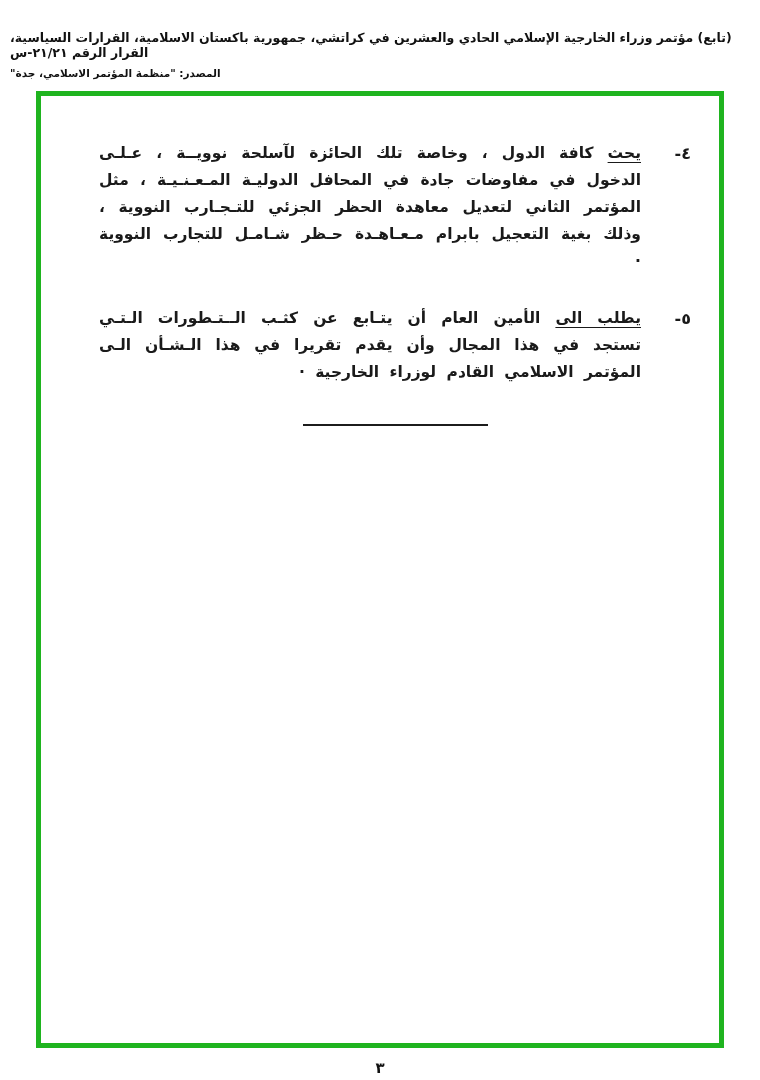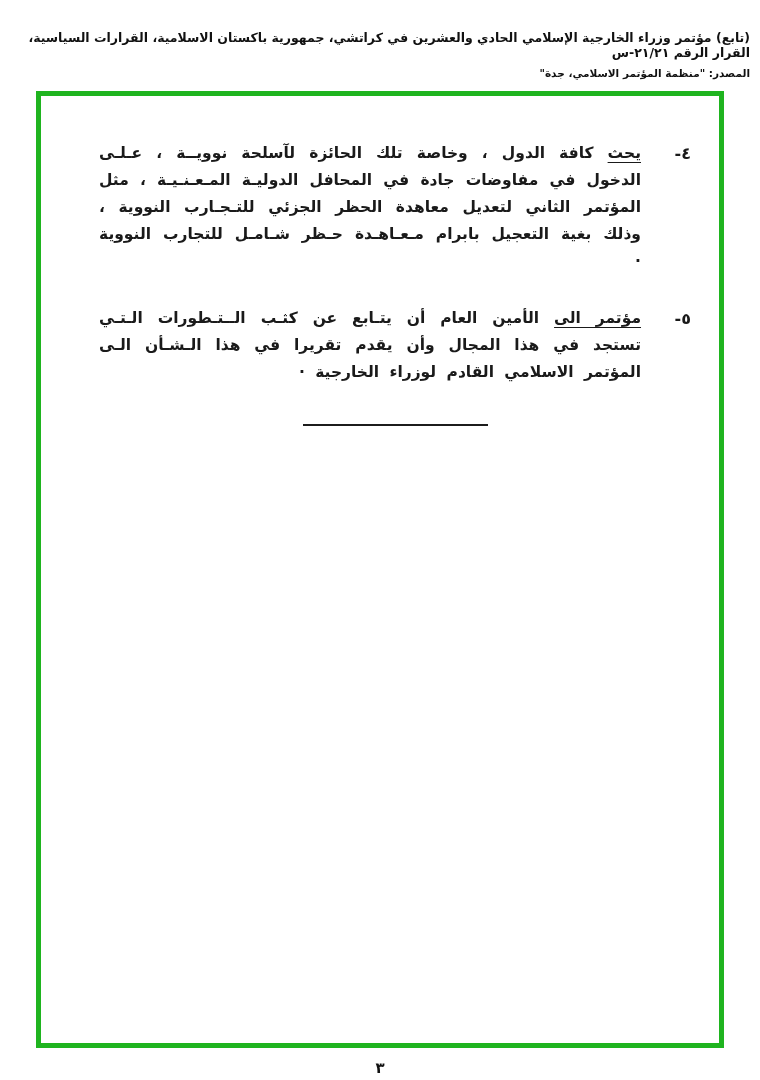--- a/index.html
+++ b/index.html
@@ -10,21 +10,21 @@
     height: 1080px;
     background: #ffffff;
     font-family: "DejaVu Sans", sans-serif;
     overflow: hidden;
   }
   .doc-header {
     position: absolute;
     top: 30px;
     left: 10px;
     right: 10px;
-    text-align: right;
+    text-align: left;
     direction: rtl;
     color: #111111;
   }
   .doc-header .line1 {
     font-size: 12.5px;
     font-weight: bold;
     letter-spacing: 0px;
   }
   .doc-header .line2 {
     margin-top: 7px;
@@ -104,21 +104,21 @@
       <div class="item">
         <div class="item-number">٤-</div>
         <div class="item-text">
           <span class="lead">يحث</span><span> كافة الدول ، وخاصة تلك الحائزة لآسلحة نوويــة ، عـلـى الدخول في مفاوضات جادة في المحافل الدوليـة المـعـنـيـة ، مثل المؤتمر الثاني لتعديل معاهدة الحظر الجزئي للتـجـارب النووية ، وذلك بغية التعجيل بابرام مـعـاهـدة حـظر شـامـل للتجارب النووية ·</span>
         </div>
       </div>
 
       <div class="item">
         <div class="item-number">٥-</div>
         <div class="item-text">
-          <span class="lead">مؤتمر الى</span><span> الأمين العام أن يتـابع عن كثـب الــتـطورات الـتـي تستجد في هذا المجال وأن يقدم تقريرا في هذا الـشـأن الـى المؤتمر الاسلامي القادم لوزراء الخارجية ·</span>
+          <span class="lead">يطلب الى</span><span> الأمين العام أن يتـابع عن كثـب الــتـطورات الـتـي تستجد في هذا المجال وأن يقدم تقريرا في هذا الـشـأن الـى المؤتمر الاسلامي القادم لوزراء الخارجية ·</span>
         </div>
       </div>
 
       <div class="divider"></div>
 
     </div>
   </div>
 
   <div class="page-number">٣</div>
 

